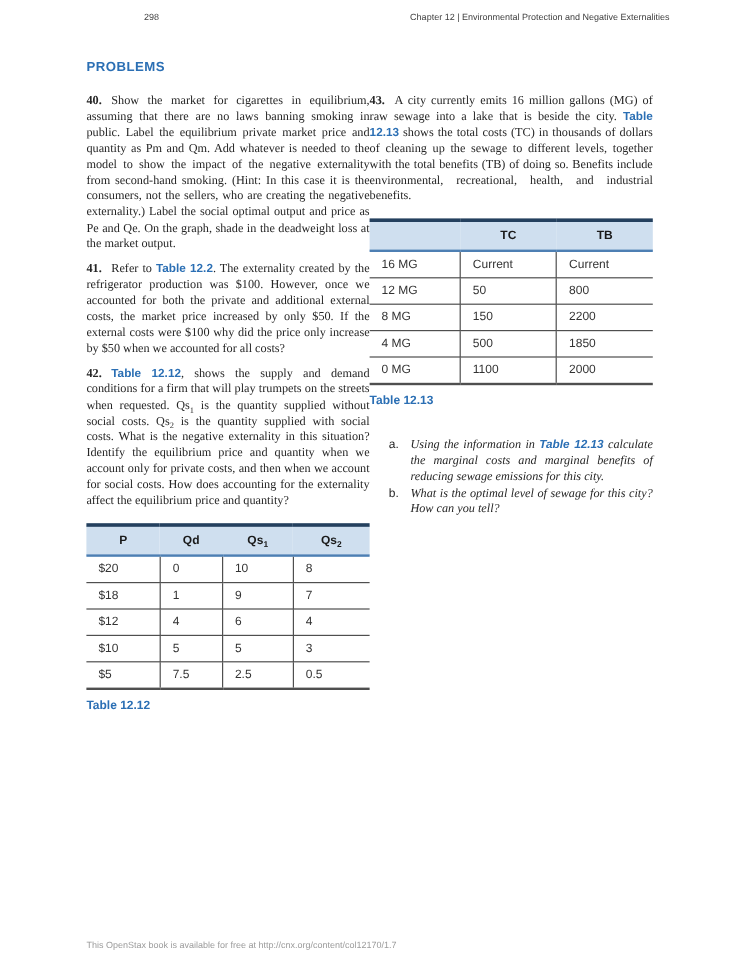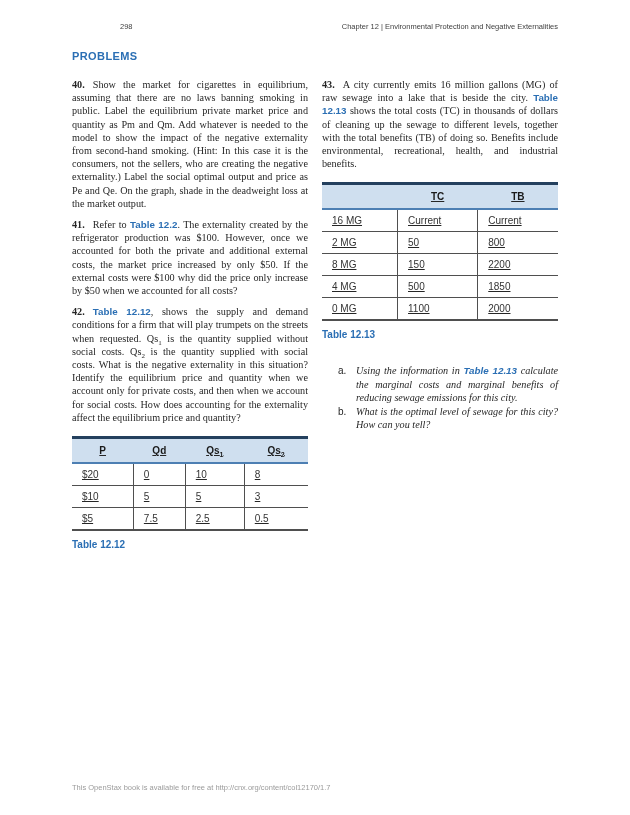--- a/index.html
+++ b/index.html
@@ -3,47 +3,46 @@
 <meta charset="utf-8">
 <style>
   :root { --accent:#2b6fb4; --hdr-bg:#cfdfef; --navy:#24405e; --steel:#4d7fb3; --rule:#4f4f4f; }
   * { box-sizing:border-box; }
   html,body { margin:0; padding:0; background:#ffffff; }
   .page {
     position:relative; width:630px; height:815px; background:#ffffff;
     font-family:"Liberation Serif", serif; color:#262626; overflow:hidden;
   }
   .top-header {
-    position:absolute; top:22px; left:72px; right:72px;
+    position:absolute; top:10px; left:72px; right:72px;
     display:flex; justify-content:space-between; align-items:baseline;
     font-family:"Liberation Sans", sans-serif; font-size:7.5px; color:#3f3f3f;padding-left:48px;
   }
   .content { position:absolute; top:50px; left:72px; width:486px; }
   .problems-heading {
     font-family:"Liberation Sans", sans-serif; font-size:11px; font-weight:bold;
     color:var(--accent); letter-spacing:0.4px; margin:0 0 16px 0;
   }
-  .columns { display:flex; gap:14px; }
+  .columns { display:flex; }
   .col { width:236px; }
   p.problem {
     font-size:10.2px; line-height:13.2px; text-align:justify;
     margin:0 0 8px 0;
   }
   p.problem:last-child { margin-bottom:0; }
   .pnum { font-weight:bold; margin-right:8px; }
   .xref {
     font-family:"Liberation Sans", sans-serif; font-weight:bold;
     color:var(--accent); font-size:9.8px; cursor:pointer;
   }
   sub { font-size:7px; line-height:0; }
   .table-block { margin-top:12px; }
   table.data-table {
     width:100%; border-collapse:collapse;
     border-top:3px solid var(--navy);
-    text-decoration:underline;
   }
   table.data-table th {
     background:var(--hdr-bg); border-bottom:2px solid var(--steel);
     font-family:"Liberation Sans", sans-serif; font-size:10px; font-weight:bold;
     color:#1a1a1a; padding:6px 4px; text-align:center;
   }
   table.data-table td {
     border-bottom:1px solid var(--rule); border-right:1px solid var(--rule);
     font-family:"Liberation Sans", sans-serif; font-size:10px; color:#333333;
     padding:5px 6px 5px 10px; text-align:left;
@@ -104,20 +103,32 @@
                 </tr>
             </thead>
             <tbody>
                 <tr>
                   <td>$20</td>
                   <td>0</td>
                   <td>10</td>
                   <td>8</td>
                 </tr>
                 <tr>
+                  <td>$18</td>
+                  <td>1</td>
+                  <td>9</td>
+                  <td>7</td>
+                </tr>
+                <tr>
+                  <td>$12</td>
+                  <td>4</td>
+                  <td>6</td>
+                  <td>4</td>
+                </tr>
+                <tr>
                   <td>$10</td>
                   <td>5</td>
                   <td>5</td>
                   <td>3</td>
                 </tr>
                 <tr>
                   <td>$5</td>
                   <td>7.5</td>
                   <td>2.5</td>
                   <td>0.5</td>
@@ -140,21 +151,21 @@
                   <th><span>TB</span></th>
                 </tr>
             </thead>
             <tbody>
                 <tr>
                   <td>16 MG</td>
                   <td>Current</td>
                   <td>Current</td>
                 </tr>
                 <tr>
-                  <td>2 MG</td>
+                  <td>12 MG</td>
                   <td>50</td>
                   <td>800</td>
                 </tr>
                 <tr>
                   <td>8 MG</td>
                   <td>150</td>
                   <td>2200</td>
                 </tr>
                 <tr>
                   <td>4 MG</td>

